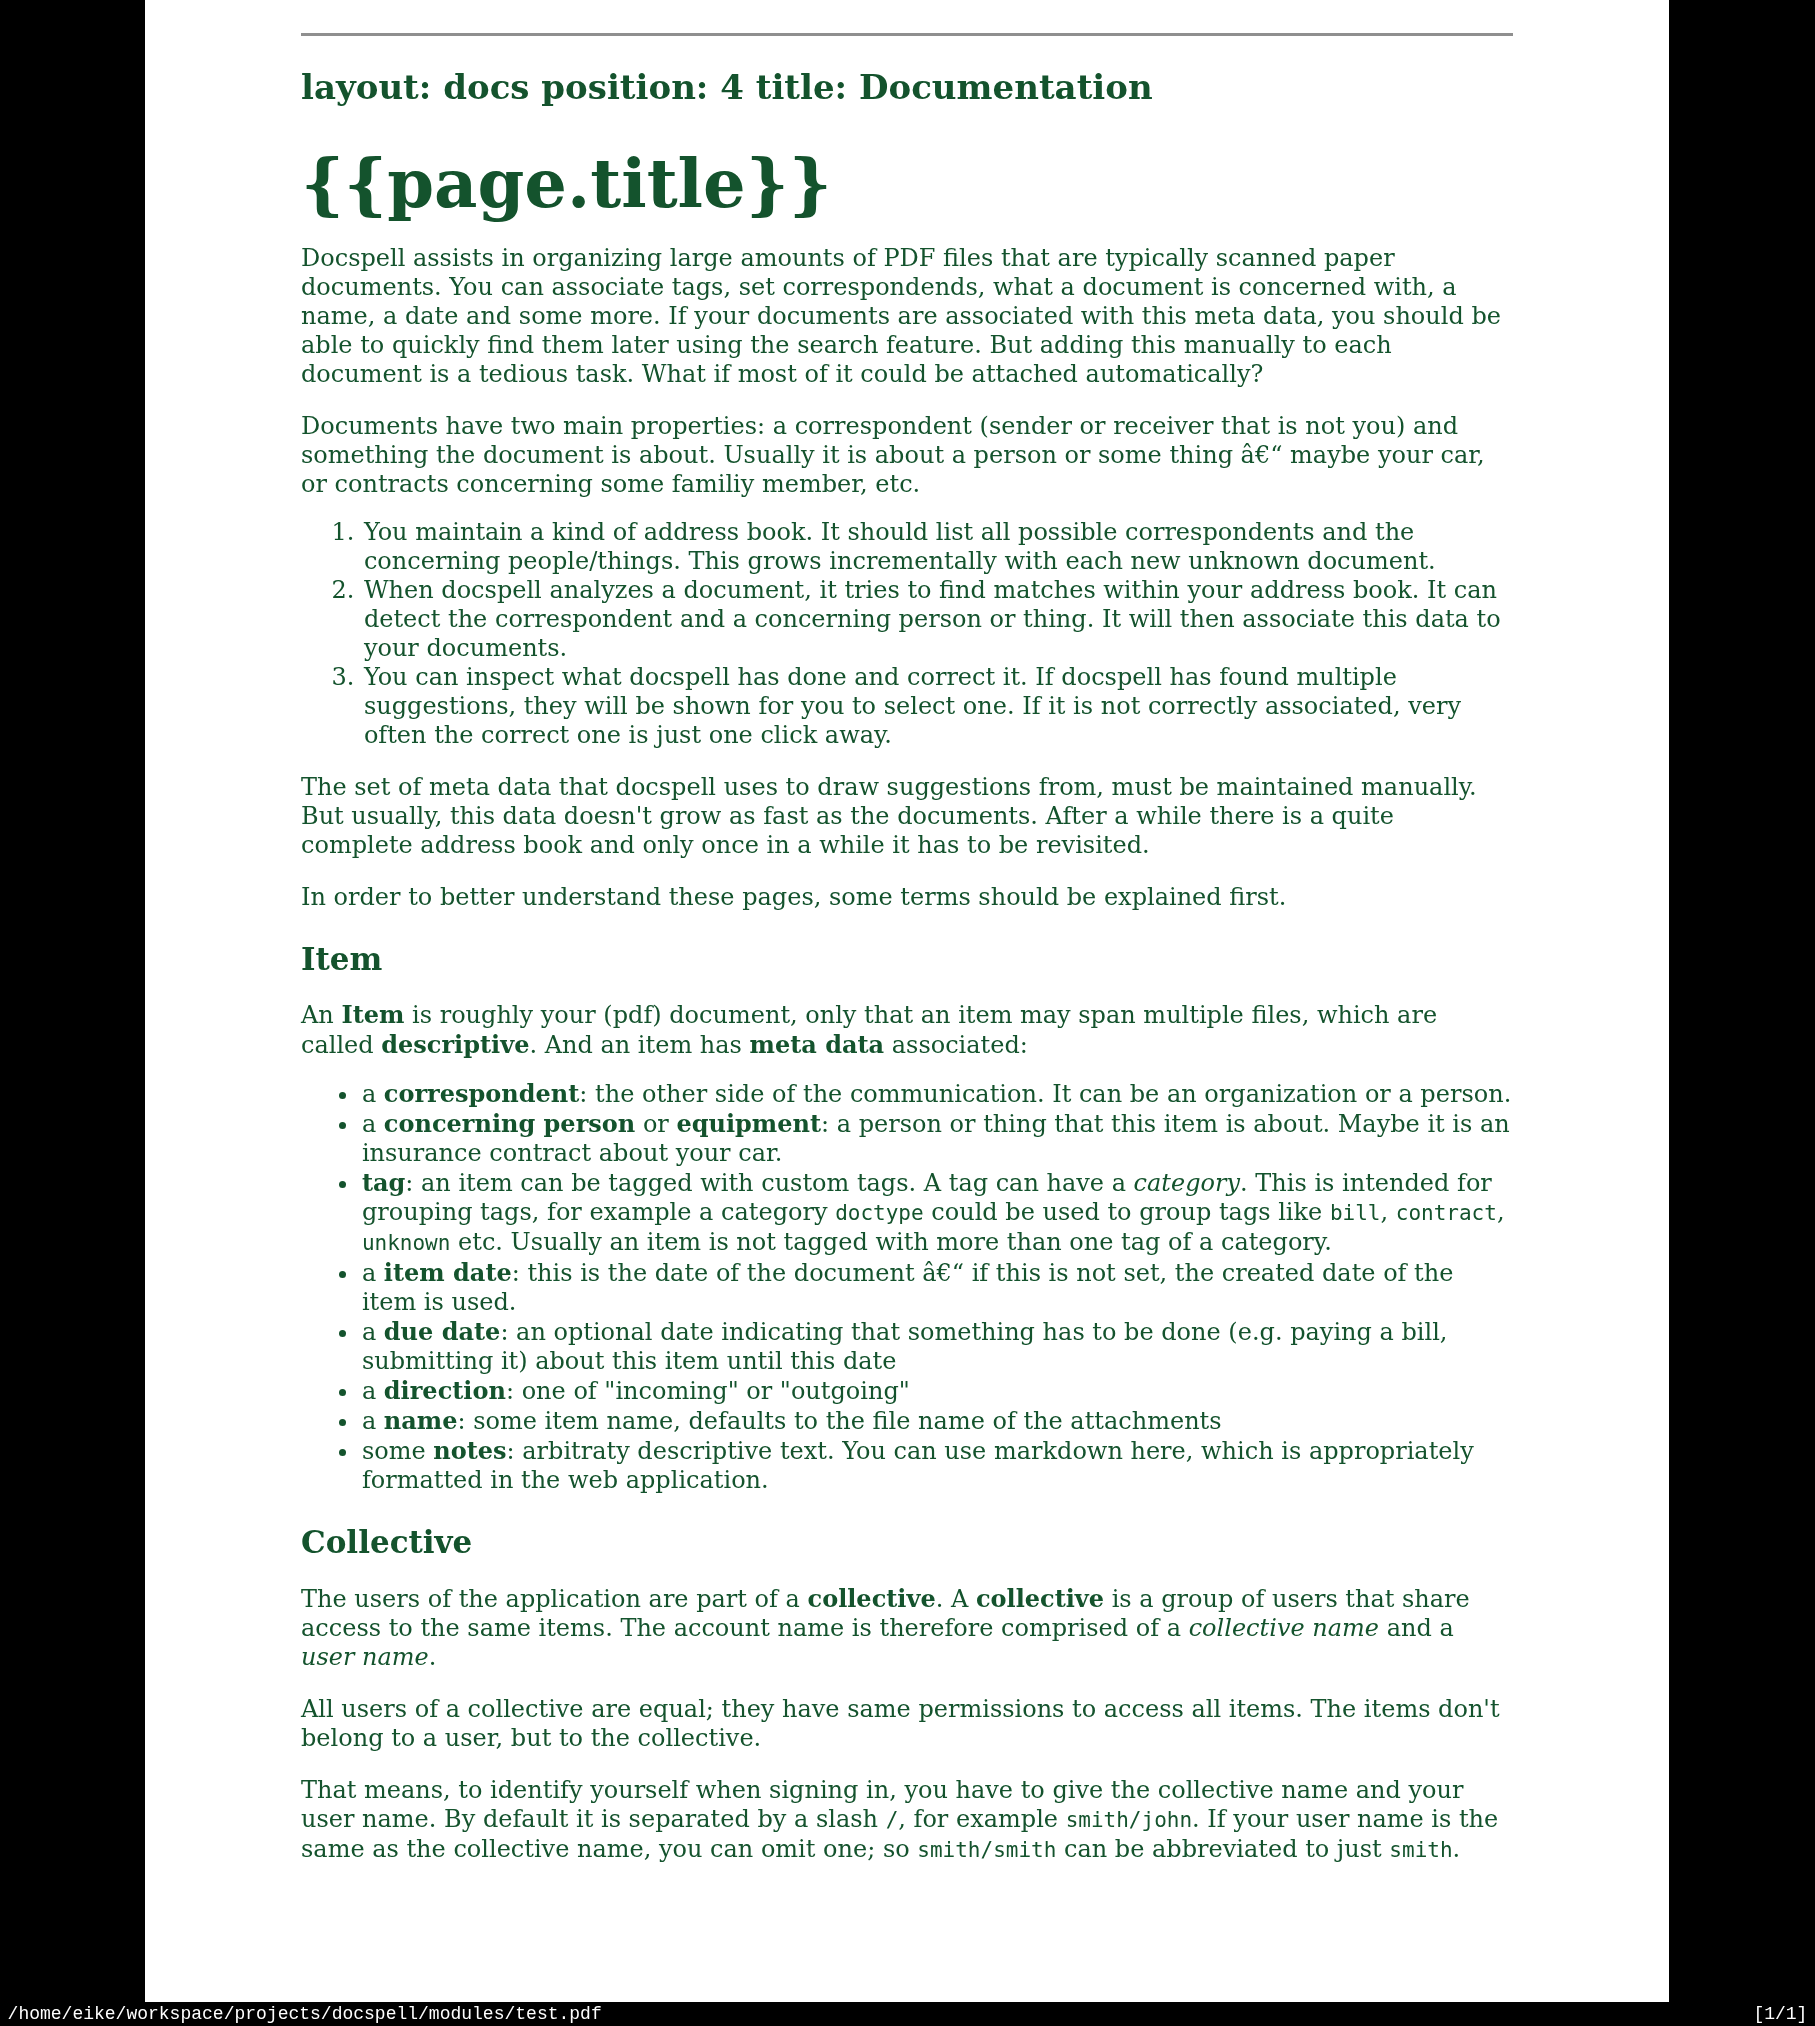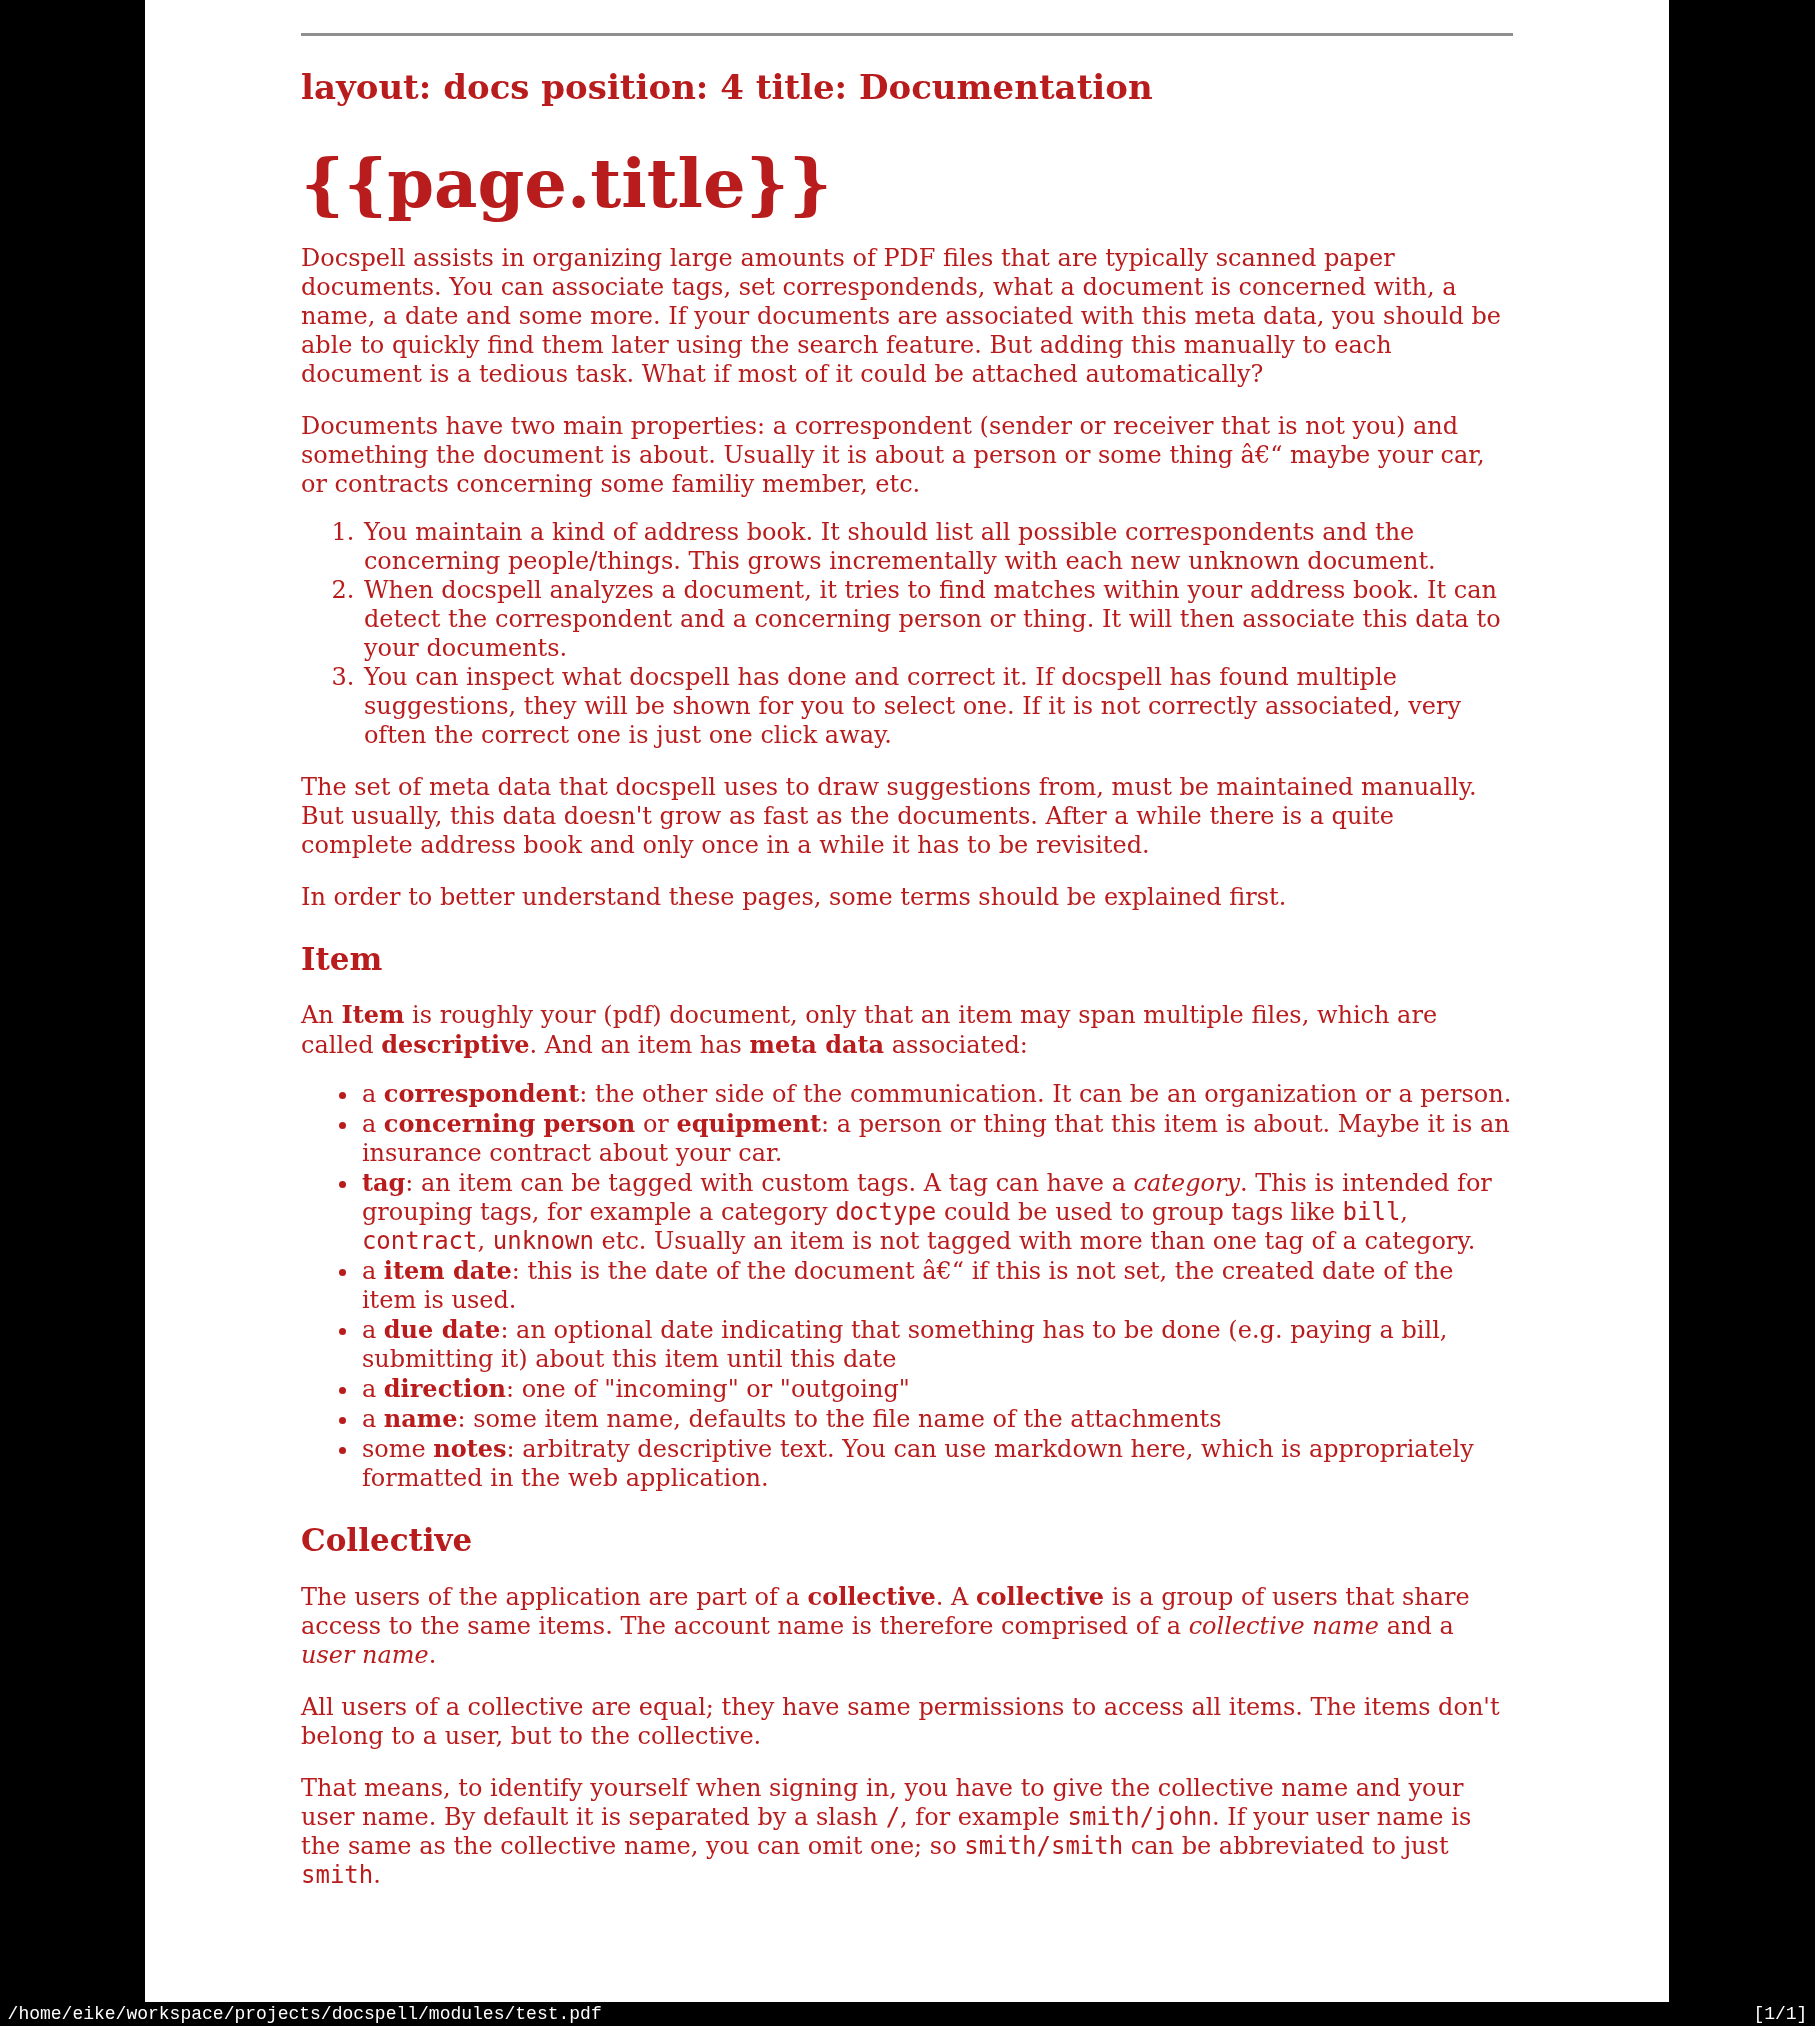--- a/index.html
+++ b/index.html
@@ -9,21 +9,21 @@
     background: #000;
     position: relative;
     overflow: hidden;
     font-family: "DejaVu Serif", serif;
   }
   .pdf-page {
     position: absolute;
     left: 145px; top: 0;
     width: 1524px; height: 2002px;
     background: #ffffff;
-    color: #b91c1c;
+    color: #14532d;
     overflow: hidden;
   }
   .content {
     padding: 0 156px;
     font-size: 24px;
     line-height: 29px;
   }
   hr.rule {
     border: 0; height: 2.8px;
     background: #8f8f8f;
@@ -52,21 +52,21 @@
     line-height: 1.15;
     margin: 30px 0 0 0;
     font-weight: bold;
   }
   p { margin: 23px 0 0 0; }
   ol.steps { margin: 19px 0 0 0; padding: 0 0 0 61px; }
   ul.bullets { margin: 19px 0 0 0; padding: 0 0 0 59px; }
   li { margin: 0; padding-left: 1.9px; }
   code {
     font-family: "DejaVu Sans Mono", monospace;
-    font-size: 24px;
+    font-size: 21px;
   }
   b { font-weight: bold; }
   i { font-style: italic; }
   .statusbar {
     position: absolute;
     left: 0; bottom: 0;
     width: 1815px; height: 24px;
     background: #000;
     color: #fff;
     font-family: Liberation Mono, monospace;

